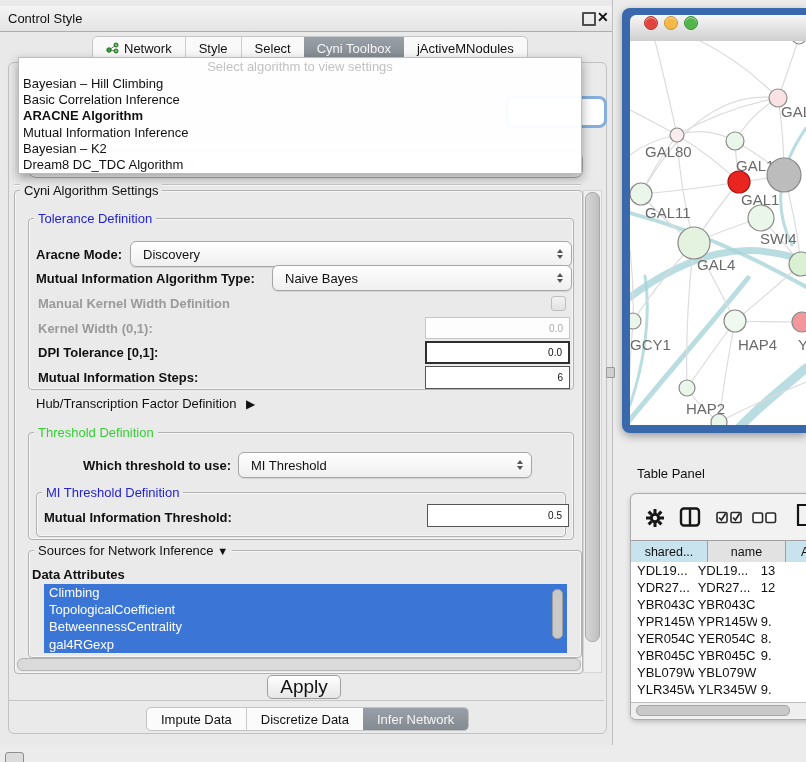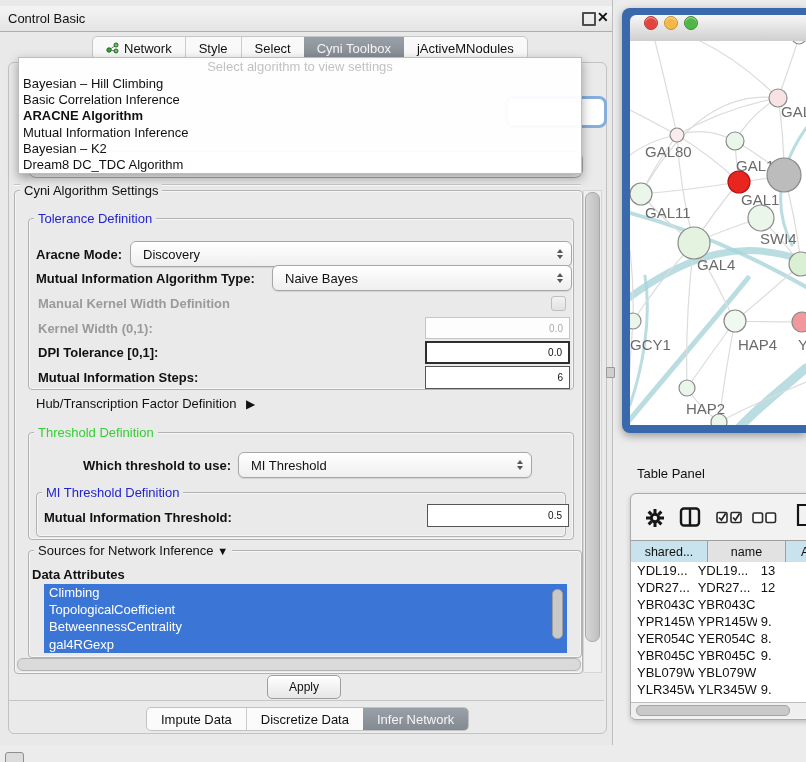--- a/index.html
+++ b/index.html
@@ -81,21 +81,21 @@
 
   .hscroll{position:absolute;left:17px;top:658px;width:562px;height:11px;background:#DADADA;
       border:1px solid #B4B4B4;border-radius:6px;}
   .vscroll-track{position:absolute;left:583px;top:190px;width:17px;height:481px;background:#F0F0F0;
       border:1px solid #D6D6D6;}
   .vscroll-thumb{position:absolute;left:585px;top:192px;width:13px;height:448px;
       background:linear-gradient(90deg,#D6D6D6,#BFBFBF);border:1px solid #A9A9A9;border-radius:7px;}
 
   .applybtn{position:absolute;left:267px;top:675px;width:72px;height:22px;
       background:linear-gradient(#FFFFFF,#E6E6E6);border:1px solid #9E9E9E;border-radius:5px;
-      font-size:12px;display:flex;align-items:center;justify-content:center;}
+      font-size:19px;display:flex;align-items:center;justify-content:center;}
 
   .bottomtabs{position:absolute;left:146px;top:707px;display:flex;height:22px;
       background:#FBFBFB;border:1px solid #C2C2C2;border-radius:5px;overflow:hidden;z-index:5;}
   .btab{display:flex;align-items:center;padding:0 14px;font-size:13px;}
   .btab+.btab{border-left:1px solid #CCCCCC;}
   .btab.sel{background:linear-gradient(#9AA0A8,#848A92);color:#F5F5F5;border-left:none;}
 
   .grip-bl{position:absolute;left:5px;top:752px;width:17px;height:14px;background:#DCDCDC;
       border:1px solid #8E8E8E;border-radius:3px;}
   .divider-grip{position:absolute;left:606px;top:367px;width:7px;height:9px;background:#CFCFCF;
@@ -129,21 +129,21 @@
       border:1px solid #A5A5A5;border-radius:5px;}
 </style>
 </head>
 <body>
 
 <div id="screen">
 
   <div class="cp">
 
     <div class="cp-titlebar">
-      <div class="cp-title">Control Basic</div>
+      <div class="cp-title">Control Style</div>
     </div>
     <div class="float-btn"></div>
     <div class="close-btn">✕</div>
 
     <div class="mainpanel"></div>
     <div class="innersep"></div>
 
     <div class="tabstrip">
       <span class="tab">
         <svg width="13" height="12" viewBox="0 0 13 12">

